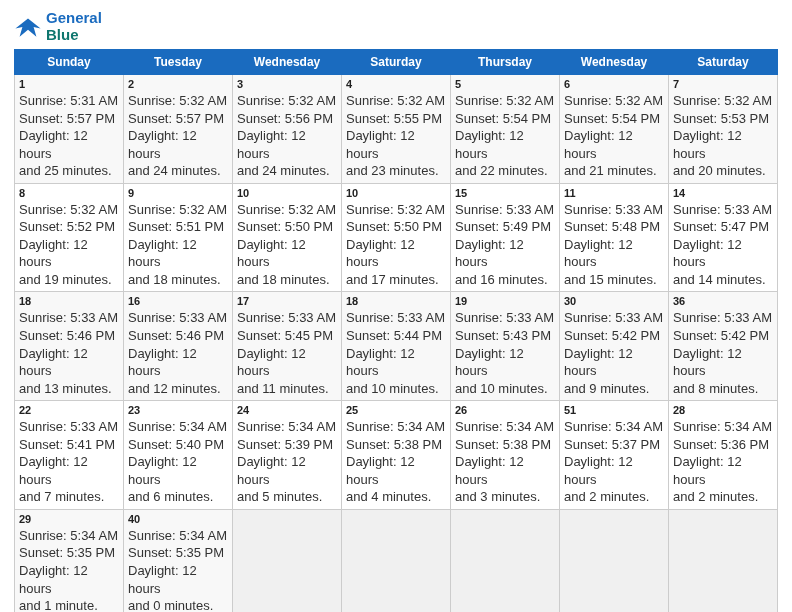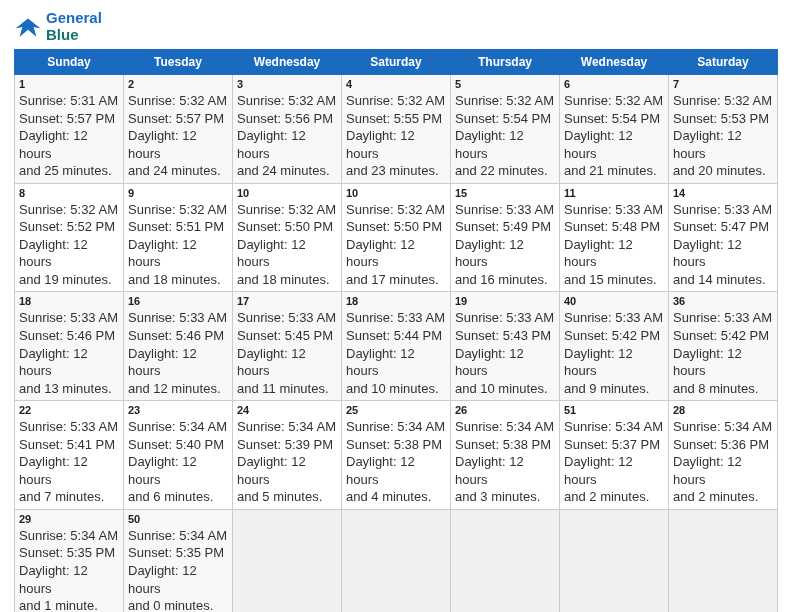--- a/index.html
+++ b/index.html
@@ -261,95 +261,95 @@
 and 10 minutes.</div>
           </td>
           <td>
             <span class="day-num">19</span>
             <div class="cell-text" style="white-space: pre-line;">Sunrise: 5:33 AM
 Sunset: 5:43 PM
 Daylight: 12 hours
 and 10 minutes.</div>
           </td>
           <td>
+            <span class="day-num">30</span>
+            <div class="cell-text" style="white-space: pre-line;">Sunrise: 5:33 AM
+Sunset: 5:42 PM
+Daylight: 12 hours
+and 9 minutes.</div>
+          </td>
+          <td>
+            <span class="day-num">36</span>
+            <div class="cell-text" style="white-space: pre-line;">Sunrise: 5:33 AM
+Sunset: 5:42 PM
+Daylight: 12 hours
+and 8 minutes.</div>
+          </td>
+        </tr>
+        <tr>
+          <td>
+            <span class="day-num">22</span>
+            <div class="cell-text" style="white-space: pre-line;">Sunrise: 5:33 AM
+Sunset: 5:41 PM
+Daylight: 12 hours
+and 7 minutes.</div>
+          </td>
+          <td>
+            <span class="day-num">23</span>
+            <div class="cell-text" style="white-space: pre-line;">Sunrise: 5:34 AM
+Sunset: 5:40 PM
+Daylight: 12 hours
+and 6 minutes.</div>
+          </td>
+          <td>
+            <span class="day-num">24</span>
+            <div class="cell-text" style="white-space: pre-line;">Sunrise: 5:34 AM
+Sunset: 5:39 PM
+Daylight: 12 hours
+and 5 minutes.</div>
+          </td>
+          <td>
+            <span class="day-num">25</span>
+            <div class="cell-text" style="white-space: pre-line;">Sunrise: 5:34 AM
+Sunset: 5:38 PM
+Daylight: 12 hours
+and 4 minutes.</div>
+          </td>
+          <td>
+            <span class="day-num">26</span>
+            <div class="cell-text" style="white-space: pre-line;">Sunrise: 5:34 AM
+Sunset: 5:38 PM
+Daylight: 12 hours
+and 3 minutes.</div>
+          </td>
+          <td>
+            <span class="day-num">51</span>
+            <div class="cell-text" style="white-space: pre-line;">Sunrise: 5:34 AM
+Sunset: 5:37 PM
+Daylight: 12 hours
+and 2 minutes.</div>
+          </td>
+          <td>
+            <span class="day-num">28</span>
+            <div class="cell-text" style="white-space: pre-line;">Sunrise: 5:34 AM
+Sunset: 5:36 PM
+Daylight: 12 hours
+and 2 minutes.</div>
+          </td>
+        </tr>
+        <tr>
+          <td>
+            <span class="day-num">29</span>
+            <div class="cell-text" style="white-space: pre-line;">Sunrise: 5:34 AM
+Sunset: 5:35 PM
+Daylight: 12 hours
+and 1 minute.</div>
+          </td>
+          <td>
             <span class="day-num">40</span>
-            <div class="cell-text" style="white-space: pre-line;">Sunrise: 5:33 AM
-Sunset: 5:42 PM
-Daylight: 12 hours
-and 9 minutes.</div>
-          </td>
-          <td>
-            <span class="day-num">36</span>
-            <div class="cell-text" style="white-space: pre-line;">Sunrise: 5:33 AM
-Sunset: 5:42 PM
-Daylight: 12 hours
-and 8 minutes.</div>
-          </td>
-        </tr>
-        <tr>
-          <td>
-            <span class="day-num">22</span>
-            <div class="cell-text" style="white-space: pre-line;">Sunrise: 5:33 AM
-Sunset: 5:41 PM
-Daylight: 12 hours
-and 7 minutes.</div>
-          </td>
-          <td>
-            <span class="day-num">23</span>
-            <div class="cell-text" style="white-space: pre-line;">Sunrise: 5:34 AM
-Sunset: 5:40 PM
-Daylight: 12 hours
-and 6 minutes.</div>
-          </td>
-          <td>
-            <span class="day-num">24</span>
-            <div class="cell-text" style="white-space: pre-line;">Sunrise: 5:34 AM
-Sunset: 5:39 PM
-Daylight: 12 hours
-and 5 minutes.</div>
-          </td>
-          <td>
-            <span class="day-num">25</span>
-            <div class="cell-text" style="white-space: pre-line;">Sunrise: 5:34 AM
-Sunset: 5:38 PM
-Daylight: 12 hours
-and 4 minutes.</div>
-          </td>
-          <td>
-            <span class="day-num">26</span>
-            <div class="cell-text" style="white-space: pre-line;">Sunrise: 5:34 AM
-Sunset: 5:38 PM
-Daylight: 12 hours
-and 3 minutes.</div>
-          </td>
-          <td>
-            <span class="day-num">51</span>
-            <div class="cell-text" style="white-space: pre-line;">Sunrise: 5:34 AM
-Sunset: 5:37 PM
-Daylight: 12 hours
-and 2 minutes.</div>
-          </td>
-          <td>
-            <span class="day-num">28</span>
-            <div class="cell-text" style="white-space: pre-line;">Sunrise: 5:34 AM
-Sunset: 5:36 PM
-Daylight: 12 hours
-and 2 minutes.</div>
-          </td>
-        </tr>
-        <tr>
-          <td>
-            <span class="day-num">29</span>
-            <div class="cell-text" style="white-space: pre-line;">Sunrise: 5:34 AM
-Sunset: 5:35 PM
-Daylight: 12 hours
-and 1 minute.</div>
-          </td>
-          <td>
-            <span class="day-num">50</span>
             <div class="cell-text" style="white-space: pre-line;">Sunrise: 5:34 AM
 Sunset: 5:35 PM
 Daylight: 12 hours
 and 0 minutes.</div>
           </td>
           <td class="empty-cell"></td>
           <td class="empty-cell"></td>
           <td class="empty-cell"></td>
           <td class="empty-cell"></td>
           <td class="empty-cell"></td>

